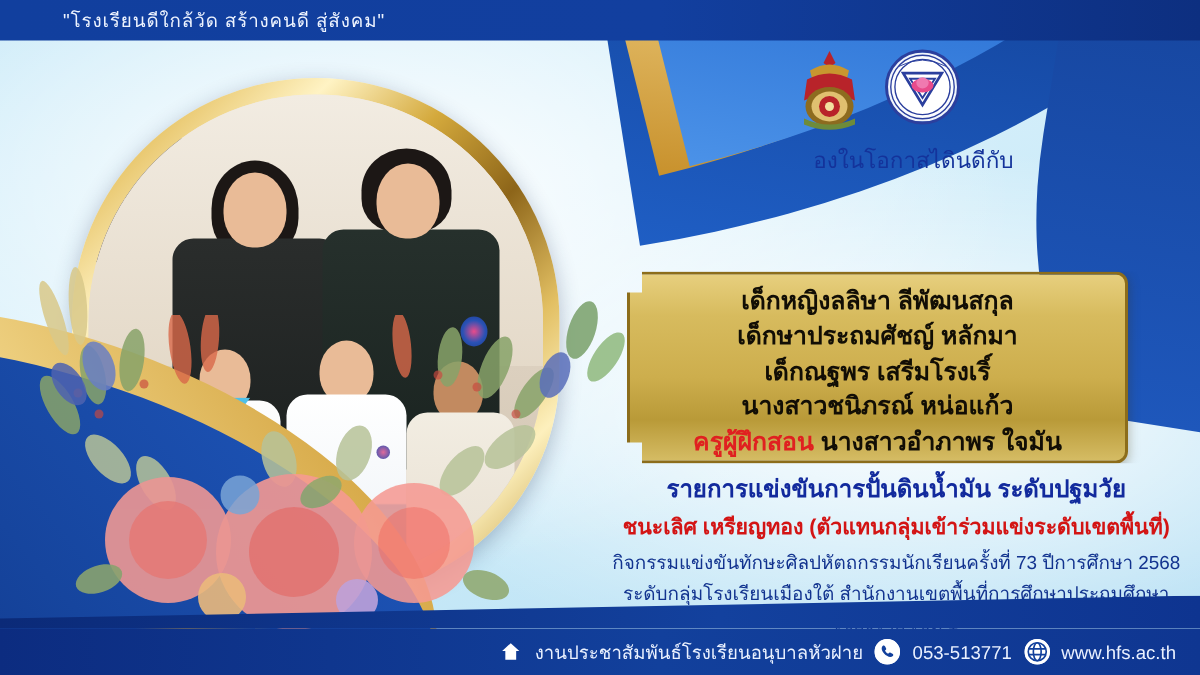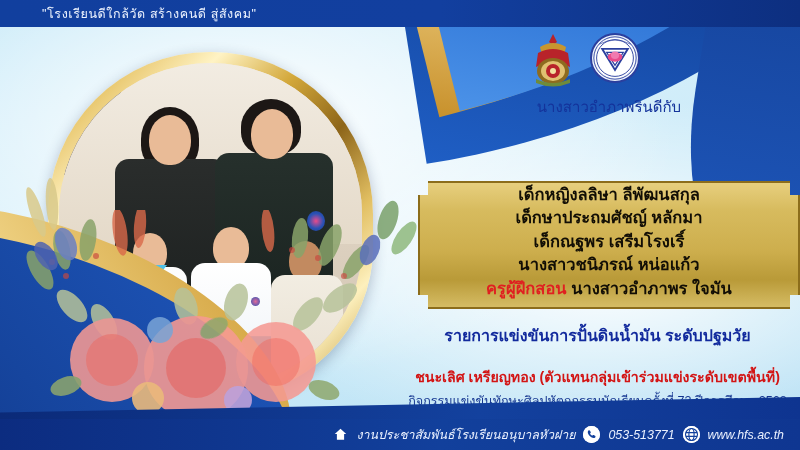--- a/index.html
+++ b/index.html
@@ -138,43 +138,43 @@
 
   .rcol { position:absolute; left:418px; top:88px; width:382px; text-align:center; z-index:8; }
   .school-name {
     font-size:23px; font-weight:bold; color:#2a1d8a; letter-spacing:.2px;
     text-shadow:0 1px 0 #fff, 0 2px 3px rgba(255,255,255,.8);
   }
   .office-name { font-size:12.6px; font-weight:bold; color:#141a8c; margin-top:3px; }
   .congrats { font-size:15px; color:#14339b; margin-top:7px; }
 
   .gold-panel {
-    position:absolute; left:418px; top:181px; width:382px; height:128px; z-index:8;
+    position:absolute; left:418px; top:181px; width:334px; height:128px; z-index:8;
     background:linear-gradient(180deg,#e7cf7e 0%,#d7bb5e 22%,#cdae4d 55%,#b99a38 78%,#d5bc64 100%);
     border:2px solid #8c6d1b;
     border-radius:8px;
     clip-path:polygon(0 14px,10px 14px,10px 0,372px 0,372px 14px,382px 14px,382px 114px,372px 114px,372px 128px,10px 128px,10px 114px,0 114px);
     box-shadow:0 2px 8px rgba(60,50,10,.35);
-    display:flex; flex-direction:column; align-items:center; justify-content:flex-start;
+    display:flex; flex-direction:column; align-items:center; justify-content:flex-end;
   }
   .gold-panel .nm { font-size:16.5px; font-weight:bold; color:#120e05; line-height:1.42; white-space:nowrap;}
   .redlab { color:#e02020; }
 
   .awards { position:absolute; left:395px; top:312px; width:405px; text-align:center; z-index:8;}
   .aw1 { font-size:15px; color:#11349c; }
-  .aw2 { font-size:16px; font-weight:bold; color:#122a9d; margin-top:11px;}
-  .aw3 { font-size:14.2px; font-weight:bold; color:#d31414; margin-top:18px;}
+  .aw2 { font-size:16px; font-weight:bold; color:#122a9d; margin-top:1px;}
+  .aw3 { font-size:14.2px; font-weight:bold; color:#d31414; margin-top:2px;}
   .aw4 { font-size:12.6px; color:#12338f; margin-top:3px; }
   .aw5 { font-size:12.6px; color:#12338f; margin-top:1px; }
 
   
   .footer {
     position:absolute; left:0; bottom:0; width:800px; height:31px; z-index:10;
     background:linear-gradient(90deg,#0c2c80 0%,#12409c 55%,#0f3691 100%);
-    display:flex; align-items:center; justify-content:flex-end; padding-right:16px; gap:8px;font-style:italic;
+    display:flex; align-items:center; justify-content:flex-end; padding-right:16px; gap:8px;
   }
   .footer-band {
     position:absolute; left:0; bottom:31px; width:800px; height:22px; z-index:9;
     background:linear-gradient(90deg,#0b2a78 0%,#13419e 60%,#0e3490 100%);
     clip-path:polygon(0 70%,800px 0,800px 100%,0 100%);
   }
   .footer-gold {
     position:absolute; left:0; bottom:29px; width:800px; height:16px; z-index:9;
     background:linear-gradient(90deg,#b58424,#f0d487 60%,#c79327);
     clip-path:polygon(0 100%,800px 6%,800px 34%,0 100%);
@@ -324,21 +324,21 @@
         <path d="M11 15 L39 15 L25 38 Z" fill="none" stroke="#2b3f9e" stroke-width="2"></path>
         <path d="M16 19 L34 19 L25 33 Z" fill="none" stroke="#2b3f9e" stroke-width="1.4"></path>
         <ellipse cx="25" cy="24" rx="8" ry="5" fill="#e94b8b"></ellipse>
         <ellipse cx="25" cy="22" rx="4.5" ry="4" fill="#f07ab0"></ellipse>
         <path d="M8 10 Q25 1 42 10" fill="none" stroke="#2b3f9e" stroke-width=".7"></path>
       </svg>
     </div>
   </div>
 
   <div class="rcol">
-    <div class="congrats">นางสาวอำภาพรินดีกับ</div>
+    <div class="congrats">องในโอกาสไดินดีกับ</div>
   </div>
 
   <div class="gold-panel">
     <div class="nm">เด็กหญิงลลิษา ลีพัฒนสกุล</div>
     <div class="nm">เด็กษาประถมศัชญ์ หลักมา</div>
     <div class="nm">เด็กณฐพร เสรีมโรงเริ์</div>
     <div class="nm">นางสาวชนิภรณ์ หน่อแก้ว</div>
     <div class="nm">
       <span class="redlab">ครูผู้ฝึกสอน</span>
       <span>นางสาวอำภาพร  ใจมัน</span>

